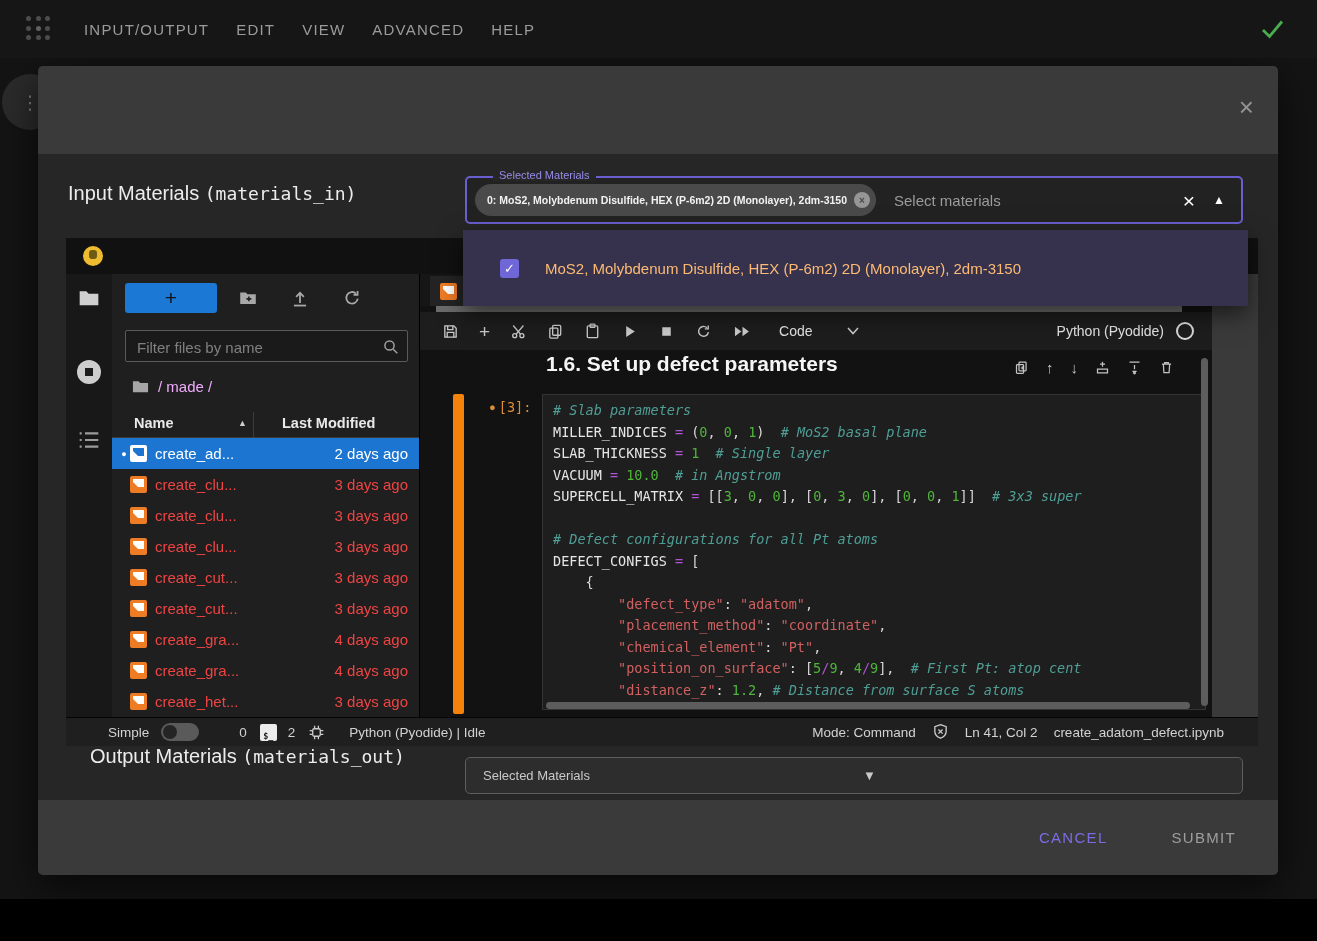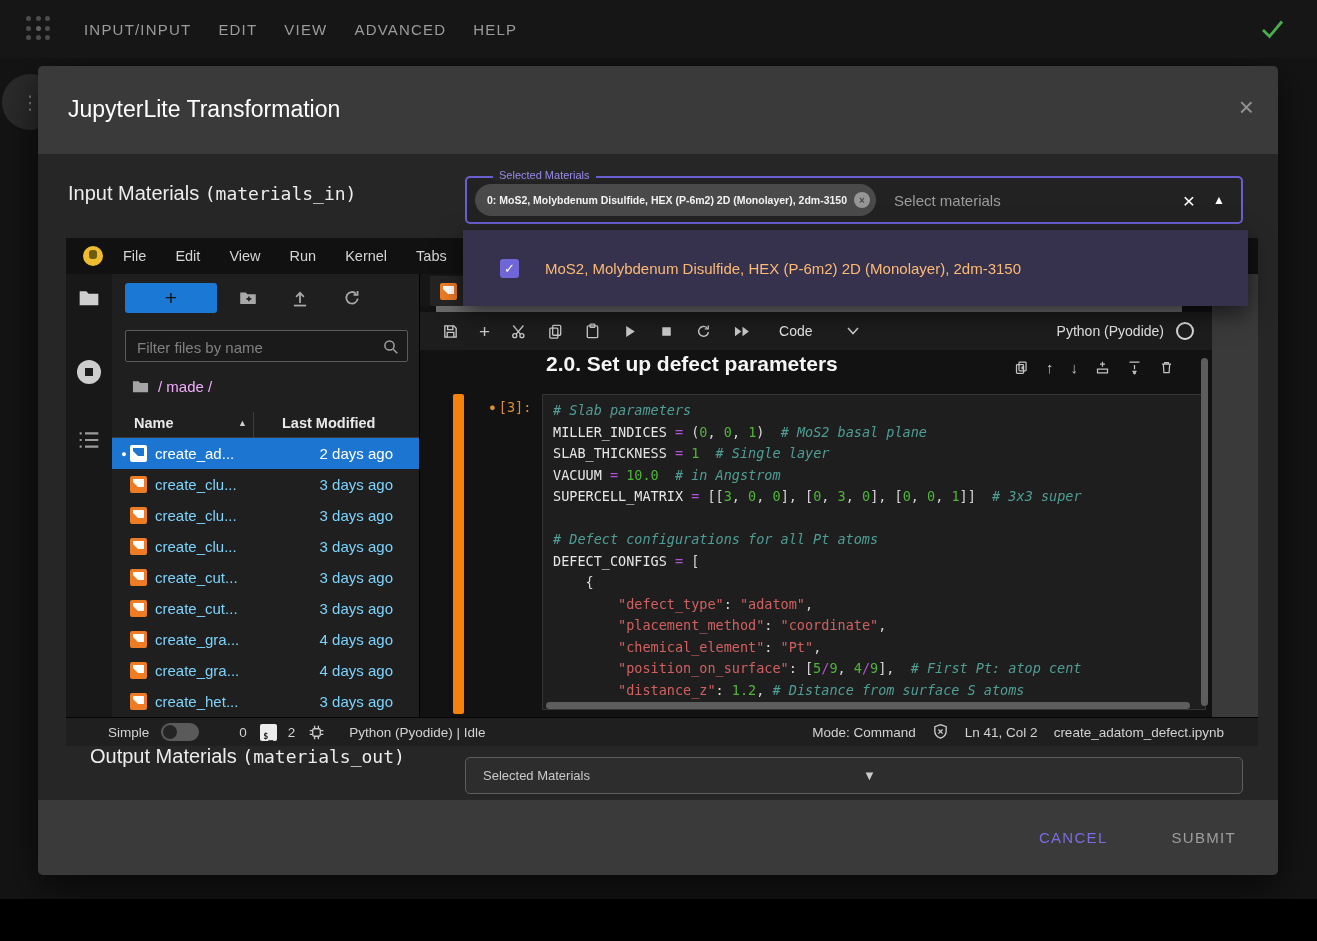--- a/index.html
+++ b/index.html
@@ -70,31 +70,31 @@
   .fp-filter input{position:absolute;left:9px;top:2px;width:240px;height:26px;background:transparent;border:none;outline:none;color:#737373;font-size:15px;font-family:inherit;}
   .fp-filter input::placeholder{color:#808080;}
   .fp-filter svg{position:absolute;right:7px;top:7px;}
   .fp-crumb{position:absolute;left:20px;top:104px;display:flex;align-items:center;gap:9px;color:#f0abfc;font-size:15px;}
   .fp-head{position:absolute;left:0;top:138px;width:100%;height:25px;border-bottom:1px solid #3c3c3c;font-size:14.5px;font-weight:700;color:#e9e9e9;}
   .fp-head .h-name{position:absolute;left:22px;top:3px;}
   .fp-head .h-sort{position:absolute;left:126px;top:6px;font-size:9px;color:#cfcfcf;}
   .fp-head .h-div{position:absolute;left:141px;top:0;width:1px;height:25px;background:#3c3c3c;}
   .fp-head .h-mod{position:absolute;left:170px;top:3px;}
   .fp-rows{position:absolute;left:0;top:164px;width:100%;}
-  .frow{position:relative;height:31px;display:flex;align-items:center;font-size:15px;color:#7dd3fc;cursor:pointer;}
+  .frow{position:relative;height:31px;display:flex;align-items:center;font-size:15px;color:#ef4444;cursor:pointer;}
   .frow.selected{background:#1b75d1;color:#fff;}
   .frow .rdot{width:12px;margin-left:6px;font-size:9px;color:#fff;text-align:center;flex:none;}
   .nbicon{position:relative;width:17px;height:17px;background:#ee7c25;border-radius:2px;flex:none;margin-right:8px;}
   .nbicon i{position:absolute;left:3px;top:3px;width:11px;height:8px;background:#fff;}
   .nbicon i:before{content:"";position:absolute;left:0;bottom:0;border-left:5px solid #ee7c25;border-top:5px solid transparent;}
   .frow.selected .nbicon{background:#fff;}
   .frow.selected .nbicon i{background:#1b75d1;left:3px;top:3px;}
   .frow.selected .nbicon i:before{border-left-color:#fff;}
   .fname{flex:1;white-space:nowrap;overflow:hidden;}
-  .fdate{padding-right:26px;white-space:nowrap;}
+  .fdate{padding-right:11px;white-space:nowrap;}
 
   .jl-nb{position:absolute;left:354px;top:36px;width:792px;height:443px;background:#121212;}
   .nb-tabs{position:absolute;left:0;top:0;width:100%;height:32px;background:#161616;}
   .nb-tab{position:absolute;left:10px;top:2px;width:44px;height:30px;background:#242424;display:flex;align-items:center;justify-content:center;cursor:pointer;}
   .nb-strip{position:absolute;left:16px;top:32px;width:746px;height:6px;background:#6b6b6b;}
   .nb-toolbar{position:absolute;left:0;top:38px;width:100%;height:38px;background:#1d1d1d;display:flex;align-items:center;}
   .nb-toolbar .ti{margin-left:20px;cursor:pointer;flex:none;}
   .nb-toolbar .ti:first-child{margin-left:22px;}
   .celltype{margin-left:26px;color:#e3e3e3;font-size:14px;cursor:pointer;display:flex;align-items:center;gap:34px;}
   .kernelname{margin-left:auto;margin-right:18px;color:#e3e3e3;font-size:14px;display:flex;align-items:center;gap:12px;cursor:pointer;}
@@ -149,38 +149,37 @@
         <i></i>
         <i></i>
         <i></i>
         <i></i>
         <i></i>
         <i></i>
         <i></i>
         <i></i>
     </div>
     <nav class="tb-menus" id="tb-menus">
-        <span class="tb-item">INPUT/INPUT</span>
+        <span class="tb-item">INPUT/OUTPUT</span>
         <span class="tb-item">EDIT</span>
         <span class="tb-item">VIEW</span>
         <span class="tb-item">ADVANCED</span>
         <span class="tb-item">HELP</span>
       </nav>
     <svg class="topcheck" width="25" height="22" viewBox="0 0 25 22">
       <polyline points="3,12 9.5,18.5 22,3.5" fill="none" stroke="#4aae4e" stroke-width="2.8"></polyline>
     </svg>
   </div>
 
   <div class="backdrop-circle">
     <span>⋮</span>
   </div>
 
   <div class="dialog">
     <div class="dlg-header">
-      <div class="dlg-title">JupyterLite Transformation</div>
       <div class="dlg-close">×</div>
     </div>
 
     <div class="io-label lbl-input">
       <span>Input Materials </span><span class="mono">(materials_in)</span>
     </div>
 
     <div class="mat-field-label">Selected Materials</div>
     <div class="mat-field">
       <div class="chip">
@@ -195,29 +194,20 @@
     <div class="mat-menu">
       <span class="mat-check">
           <span>✓</span>
         </span>
       <span class="mat-item-label">MoS2, Molybdenum Disulfide, HEX (P-6m2) 2D (Monolayer), 2dm-3150</span>
     </div>
 
     <div class="jlab">
       <div class="jl-menubar">
         <span class="jl-logo"></span>
-        <nav class="jl-menus" id="jl-menus">
-            <span class="jl-mitem">File</span>
-            <span class="jl-mitem">Edit</span>
-            <span class="jl-mitem">View</span>
-            <span class="jl-mitem">Run</span>
-            <span class="jl-mitem">Kernel</span>
-            <span class="jl-mitem">Tabs</span>
-            <span class="jl-mitem">S</span>
-          </nav>
       </div>
 
       <div class="jl-activity">
         <svg class="act-folder" width="24" height="24" viewBox="0 0 18 18">
           <path d="M2 4h5l1.7 1.8H16V14.5H2z" fill="#cfcfcf"></path>
         </svg>
         <span class="act-run"></span>
         <svg class="act-toc" width="24" height="22" viewBox="0 0 18 16">
           <g stroke="#9a9a9a" stroke-width="1.6">
             <path d="M6 3h10M6 8h10M6 13h10"></path>
@@ -400,21 +390,21 @@
                 <polyline points="1,1 6,6.5 11,1" fill="none" stroke="#c9c9c9" stroke-width="1.6"></polyline>
               </svg>
           </span>
           <span class="kernelname">
             <span>Python (Pyodide)</span>
             <span class="kcircle"></span>
           </span>
         </div>
 
         <div class="nb-content">
-          <div class="nb-heading">2.0. Set up defect parameters</div>
+          <div class="nb-heading">1.6. Set up defect parameters</div>
           <div class="cellbar"></div>
           <div class="nb-prompt mono">
             <span class="pdot">●</span>
             <span>[3]:</span>
           </div>
           <div class="cell">
             <div class="code" id="code-lines"><div class="cline"><span class="tok-c"># Slab parameters</span></div><div class="cline"><span class="tok-v">MILLER_INDICES </span><span class="tok-o">=</span><span class="tok-p"> (</span><span class="tok-n">0</span><span class="tok-p">, </span><span class="tok-n">0</span><span class="tok-p">, </span><span class="tok-n">1</span><span class="tok-p">)</span><span class="tok-c">  # MoS2 basal plane</span></div><div class="cline"><span class="tok-v">SLAB_THICKNESS </span><span class="tok-o">=</span><span class="tok-p"> </span><span class="tok-n">1</span><span class="tok-c">  # Single layer</span></div><div class="cline"><span class="tok-v">VACUUM </span><span class="tok-o">=</span><span class="tok-p"> </span><span class="tok-n">10.0</span><span class="tok-c">  # in Angstrom</span></div><div class="cline"><span class="tok-v">SUPERCELL_MATRIX </span><span class="tok-o">=</span><span class="tok-p"> [[</span><span class="tok-n">3</span><span class="tok-p">, </span><span class="tok-n">0</span><span class="tok-p">, </span><span class="tok-n">0</span><span class="tok-p">], [</span><span class="tok-n">0</span><span class="tok-p">, </span><span class="tok-n">3</span><span class="tok-p">, </span><span class="tok-n">0</span><span class="tok-p">], [</span><span class="tok-n">0</span><span class="tok-p">, </span><span class="tok-n">0</span><span class="tok-p">, </span><span class="tok-n">1</span><span class="tok-p">]]</span><span class="tok-c">  # 3x3 super</span></div><div class="cline">&nbsp;</div><div class="cline"><span class="tok-c"># Defect configurations for all Pt atoms</span></div><div class="cline"><span class="tok-v">DEFECT_CONFIGS </span><span class="tok-o">=</span><span class="tok-p"> [</span></div><div class="cline"><span class="tok-p">    {</span></div><div class="cline"><span class="tok-p">        </span><span class="tok-s">"defect_type"</span><span class="tok-p">: </span><span class="tok-s">"adatom"</span><span class="tok-p">,</span></div><div class="cline"><span class="tok-p">        </span><span class="tok-s">"placement_method"</span><span class="tok-p">: </span><span class="tok-s">"coordinate"</span><span class="tok-p">,</span></div><div class="cline"><span class="tok-p">        </span><span class="tok-s">"chemical_element"</span><span class="tok-p">: </span><span class="tok-s">"Pt"</span><span class="tok-p">,</span></div><div class="cline"><span class="tok-p">        </span><span class="tok-s">"position_on_surface"</span><span class="tok-p">: [</span><span class="tok-n">5</span><span class="tok-o">/</span><span class="tok-n">9</span><span class="tok-p">, </span><span class="tok-n">4</span><span class="tok-o">/</span><span class="tok-n">9</span><span class="tok-p">],</span><span class="tok-c">  # First Pt: atop cent</span></div><div class="cline"><span class="tok-p">        </span><span class="tok-s">"distance_z"</span><span class="tok-p">: </span><span class="tok-n">1.2</span><span class="tok-p">,</span><span class="tok-c"> # Distance from surface S atoms</span></div></div>
           </div>
           <div class="cell-tools">
             <svg class="ci" width="15" height="15" viewBox="0 0 18 18">

